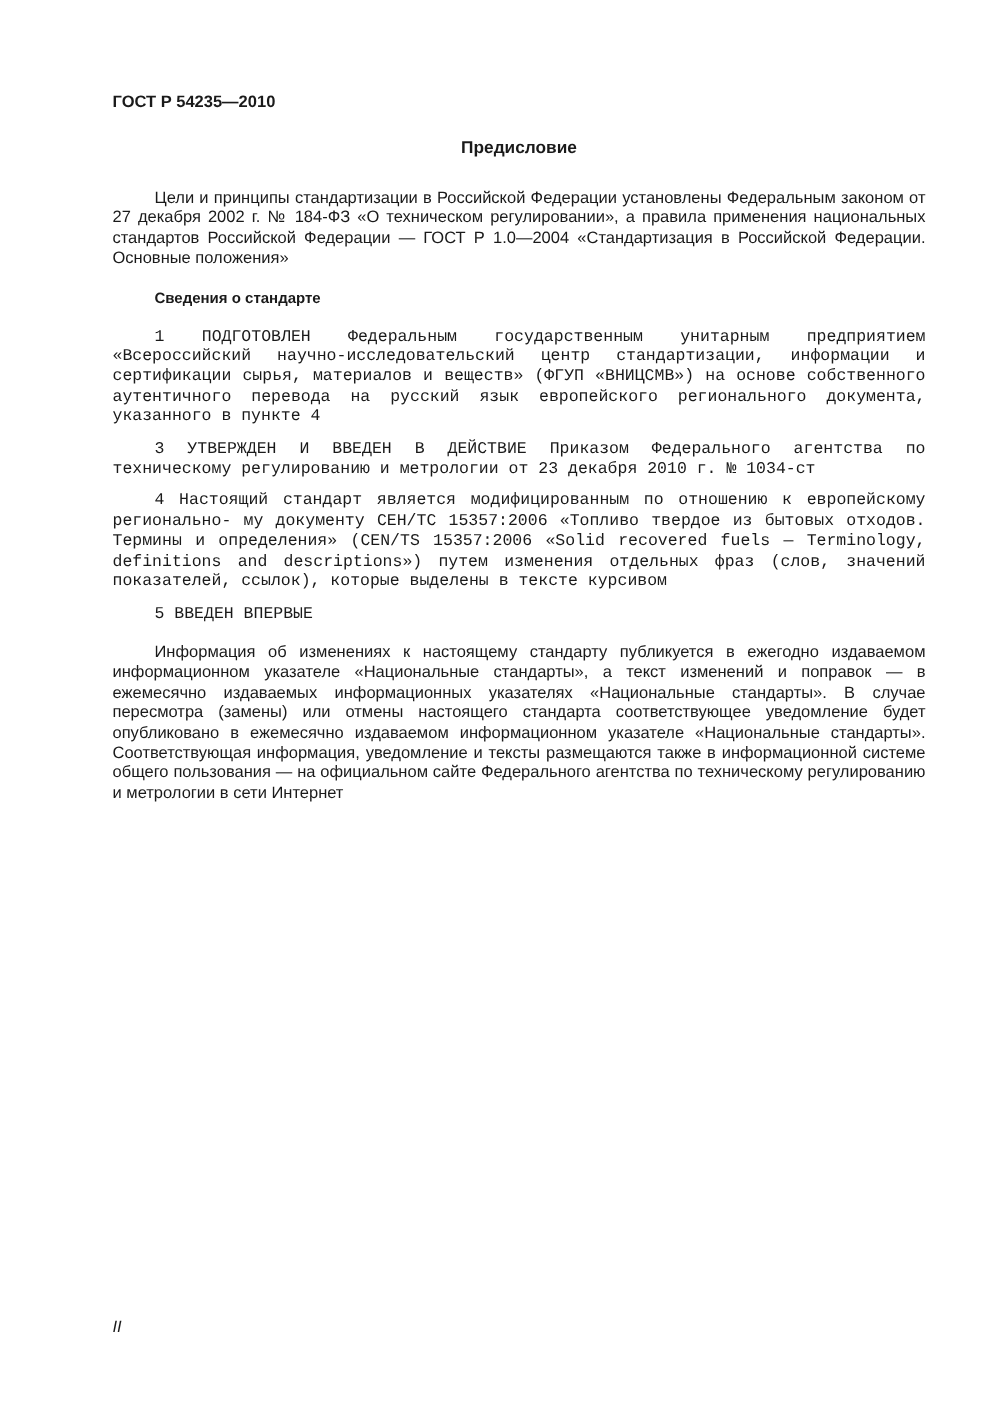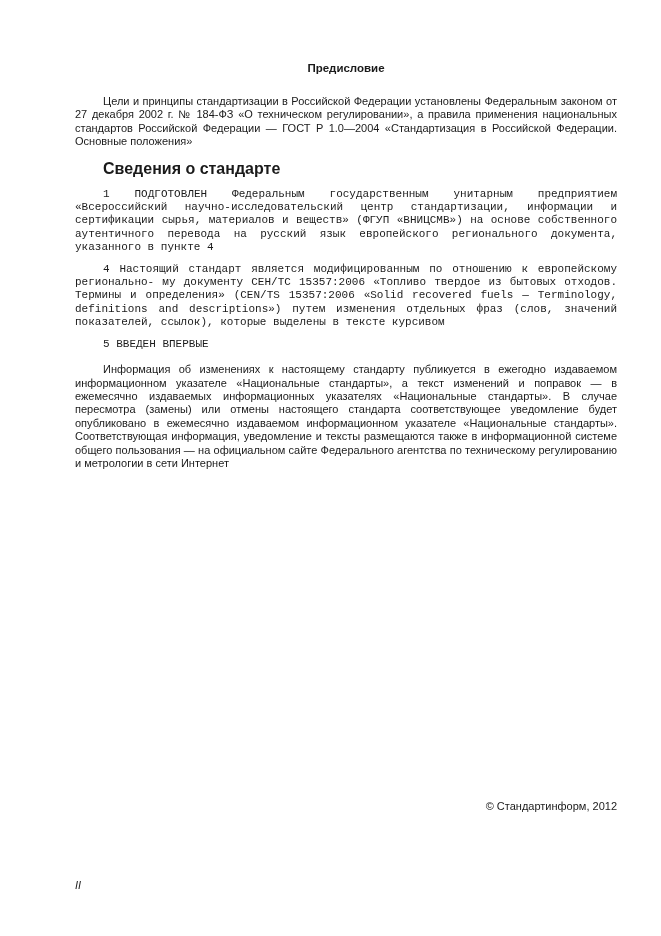--- a/index.html
+++ b/index.html
@@ -33,21 +33,21 @@
   }
   p.body-par {
     font-size: 11px;
     line-height: 13.4px;
     text-align: justify;
     text-indent: 28px;
     margin-bottom: 8px;
   }
   .section-heading {
     font-weight: bold;
-    font-size: 16px;
+    font-size: 10px;
     line-height: 13px;
     text-indent: 28px;
     margin-top: 13px;
     margin-bottom: 13px;
   }
   p.item-par {
     margin-bottom: 8px;
     font-family: Liberation Mono, monospace;
   }
   p.info-par {
@@ -78,37 +78,38 @@
     font-size: 11px;
     line-height: 13px;
     font-style: italic;
   }
 </style>
 </head>
 <body>
 
 <div class="page">
 
+  <div class="doc-code">ГОСТ Р 54235—2010</div>
 
   <div class="page-title">Предисловие</div>
 
   <p class="body-par">Цели и принципы стандартизации в Российской Федерации установлены Федеральным законом от 27 декабря 2002 г. № 184-ФЗ «О техническом регулировании», а правила применения национальных стандартов Российской Федерации — ГОСТ Р 1.0—2004 «Стандартизация в Российской Федерации. Основные положения»</p>
 
   <div class="section-heading">Сведения о стандарте</div>
 
   <p class="body-par item-par">1  ПОДГОТОВЛЕН  Федеральным  государственным  унитарным  предприятием  «Всероссийский научно-исследовательский центр стандартизации, информации и сертификации сырья, материалов и веществ» (ФГУП «ВНИЦСМВ») на основе собственного аутентичного перевода на русский язык европейского регионального документа, указанного в пункте 4</p>
 
 
+  <p class="body-par item-par">3  УТВЕРЖДЕН И ВВЕДЕН В ДЕЙСТВИЕ Приказом Федерального агентства по техническому регулированию и метрологии от 23 декабря 2010 г. № 1034-ст</p>
 
   <p class="body-par item-par">4  Настоящий стандарт является модифицированным по отношению к европейскому регионально- му документу СЕН/ТС 15357:2006 «Топливо твердое из бытовых отходов. Термины и определения» (CEN/TS 15357:2006 «Solid recovered fuels — Terminology, definitions and descriptions») путем изменения отдельных фраз (слов, значений показателей, ссылок), которые выделены в тексте курсивом</p>
 
   <p class="body-par item-par">5  ВВЕДЕН ВПЕРВЫЕ</p>
 
   <p class="body-par info-par">Информация об изменениях к настоящему стандарту публикуется в ежегодно издаваемом информационном указателе «Национальные стандарты», а текст изменений и поправок — в ежемесячно издаваемых информационных указателях «Национальные стандарты». В случае пересмотра (замены) или отмены настоящего стандарта соответствующее уведомление будет опубликовано в ежемесячно издаваемом информационном указателе «Национальные стандарты». Соответствующая информация, уведомление и тексты размещаются также в информационной системе общего пользования — на официальном сайте Федерального агентства по техническому регулированию и метрологии в сети Интернет</p>
 
   <div class="bottom-block">
-    <div class="copyright-line">©  Стандартинформ, 2012</div>
 
   </div>
 
   <div class="page-number">II</div>
 
 </div>
 
 </body></html>

